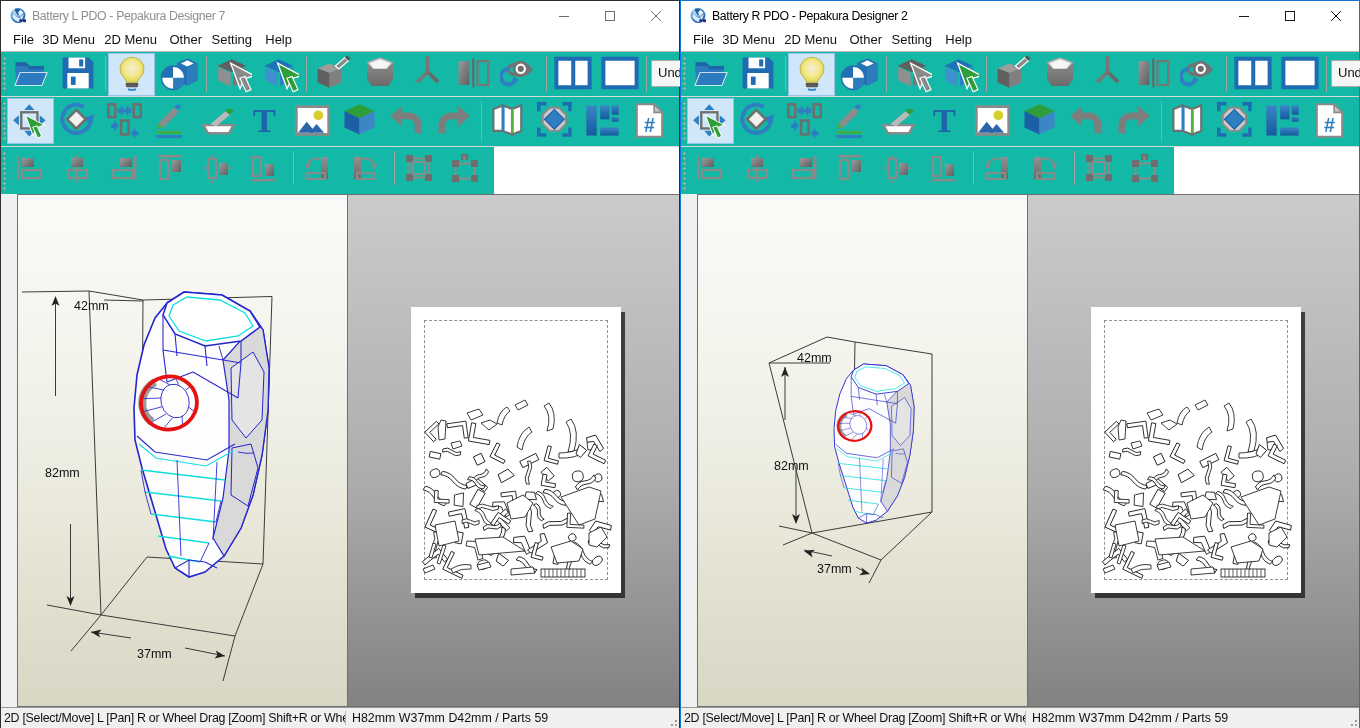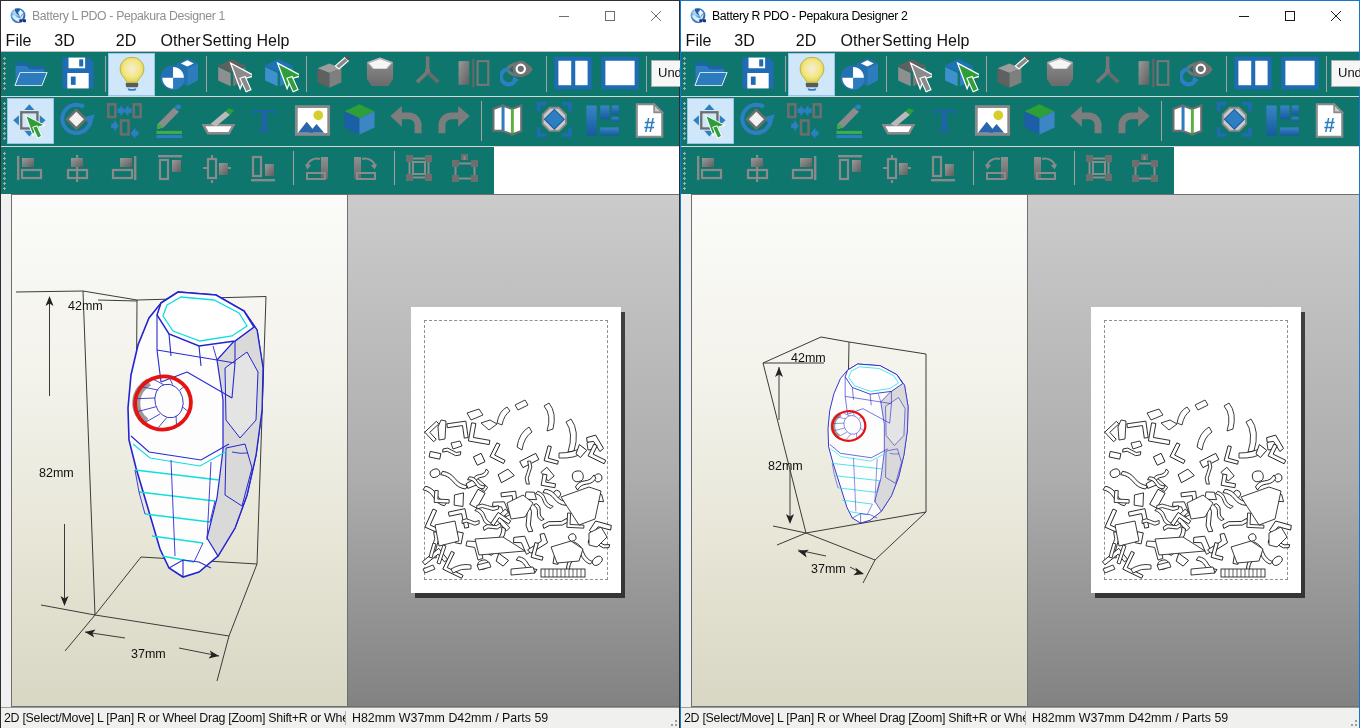--- a/index.html
+++ b/index.html
@@ -3,36 +3,36 @@
 *{margin:0;padding:0;box-sizing:border-box}
 html,body{width:1360px;height:728px;overflow:hidden;background:#444;
  font-family:"Liberation Sans",sans-serif;-webkit-font-smoothing:antialiased}
 .win{position:absolute;top:0;width:680px;height:728px;background:#f0f0f0;border:1px solid}
 .cap{position:relative;height:29px;background:#fff}
 .appico{position:absolute;left:9px;top:6px}
 .ttl{position:absolute;left:31px;top:8px;font-size:12.3px;letter-spacing:-0.35px}
 .cbtns{position:absolute;right:0;top:0;height:29px;display:flex}
 .cb{width:46px;height:29px;display:flex;align-items:center;justify-content:center}
 .mn{position:relative;height:22px;background:#fff;border-bottom:1px solid #bdbdbd}
-.mn span{position:absolute;top:2px;font-size:16px;color:#111;text-align:center}
-.tb{position:relative;background:#0f766e}
+.mn span{position:absolute;top:2px;font-size:13px;color:#111;text-align:right}
+.tb{position:relative;background:#14b8a6}
 .t1{height:45px;border-bottom:1px solid #d8d8d6}
 .t2{height:50px;border-bottom:1px solid #d8d8d6}
 .t3{height:47px}
 .bt{position:absolute;top:1px;text-align:center}
 .t3 .bt{top:2px}
 .hl{background:#cfe7f9;border:1px solid #96c5ec}
 .sp{position:absolute;width:1px;background:#a3a3a3}
 .grip{position:absolute;left:2px;top:4px;bottom:4px;width:3px;
  background-image:radial-gradient(circle,#ababab 35%,transparent 40%);background-size:3px 5px}
 .und{position:absolute;left:650px;top:8px;width:40px;height:27px;background:#f6f6f6;
  border:1px solid #ababab;font-size:13px;color:#111;padding:4px 0 0 6px}
 .t3w{position:absolute;left:493px;top:0;right:0;bottom:0;background:#fff}
 .ct{position:relative;height:513px;background:#f0f0f0}
-.p3{position:absolute;left:10px;top:0;width:406px;height:513px;border:1px solid #6f6f6f;
+.p3{position:absolute;left:16px;top:0;width:406px;height:513px;border:1px solid #6f6f6f;
  background:linear-gradient(180deg,#fbfbf9 0%,#f2f1e9 40%,#e5e4d4 72%,#d8d7c4 100%)}
 .p2{position:absolute;left:346px;top:0;right:0;height:513px;border:1px solid #6f6f6f;border-right:none;
  background:linear-gradient(180deg,#cbcbcb 0%,#adadad 55%,#828282 100%)}
 .page{position:absolute;left:63px;top:112px;width:210px;height:286px;background:#fff;
  box-shadow:4px 5px 0 rgba(20,20,20,0.75)}
 .dash{position:absolute;left:13px;top:13px;right:13px;bottom:13px;border:1px dashed #909090}
 .st{position:relative;height:21px;background:#f0f0ee;border-top:1px solid #9a9a9a;overflow:hidden}
 .s1{position:absolute;left:3px;top:3px;width:342px;font-size:12.4px;letter-spacing:-0.28px;color:#111;white-space:nowrap;overflow:hidden}
 .s2{position:absolute;left:351px;top:3px;font-size:12.4px;color:#111;white-space:nowrap}
 .s1{border-right:1px solid #b5b5b5}
@@ -298,21 +298,21 @@
     <div class="cap">
       <svg class="appico" width="17" height="17" viewBox="0 0 17 17">
         <circle cx="8" cy="8.5" r="7.4" fill="url(#gBall)"></circle>
         <path d="M5 1.8 Q10 0.5 12.5 3.2 L8.5 8 Q4.5 5.5 5 1.8 z" fill="#1d5fa6"></path>
         <path d="M10.5 2.5 L13.5 6 10 9 8 5.5 z" fill="#eaf2fb"></path>
         <path d="M2 9 Q4 14.5 10.5 15.2 L11.5 11.5 Q6 11 4.2 7.5 z" fill="#dcebf8"></path>
         <rect x="9.3" y="12.2" width="3" height="3" rx="0.6" fill="#1a2f86"></rect>
         <rect x="13" y="12.2" width="3" height="3" rx="0.6" fill="#1a2f86"></rect>
         <path d="M10.2 7.5 l1.6 4.6 M13.2 7.5 l-1.6 4.6" stroke="#e8e8e8" stroke-width="1.1"></path>
       </svg>
-      <span class="ttl" style="color:#8f8f8f">Battery L PDO - Pepakura Designer 1</span>
+      <span class="ttl" style="color:#8f8f8f">Battery L PDO - Pepakura Designer 7</span>
       <div class="cbtns">
         <div class="cb">
           <svg width="10" height="10" viewBox="0 0 10 10">
             <path d="M0 5.5 h10" stroke="#6e6e6e" stroke-width="1"></path>
           </svg>
         </div>
         <div class="cb">
           <svg width="10" height="10" viewBox="0 0 10 10">
             <rect x="0.5" y="0.5" width="9" height="9" fill="none" stroke="#6e6e6e" stroke-width="1"></rect>
           </svg>

